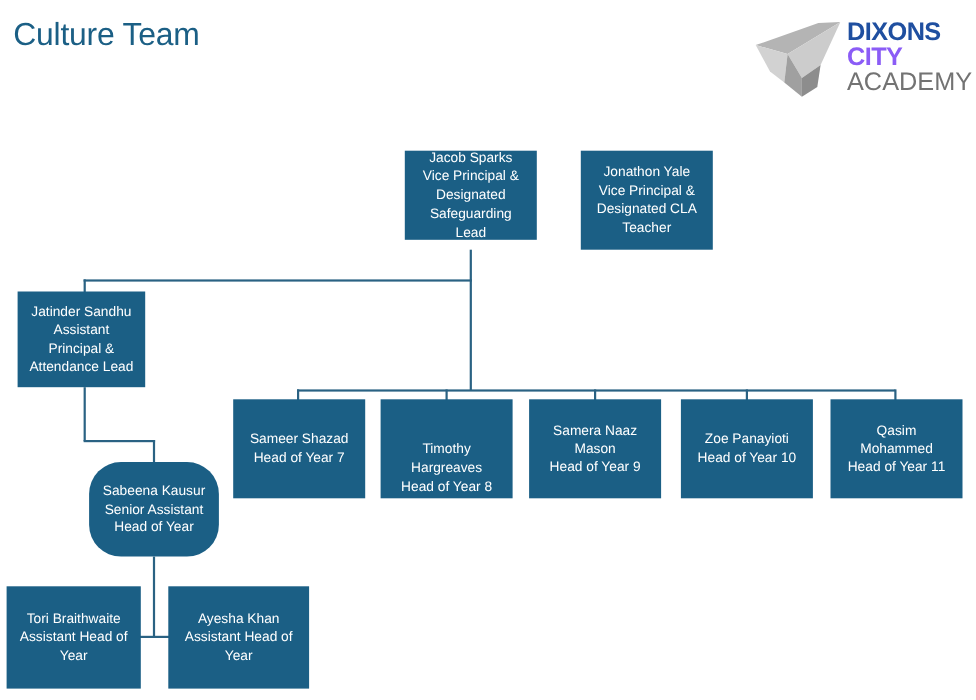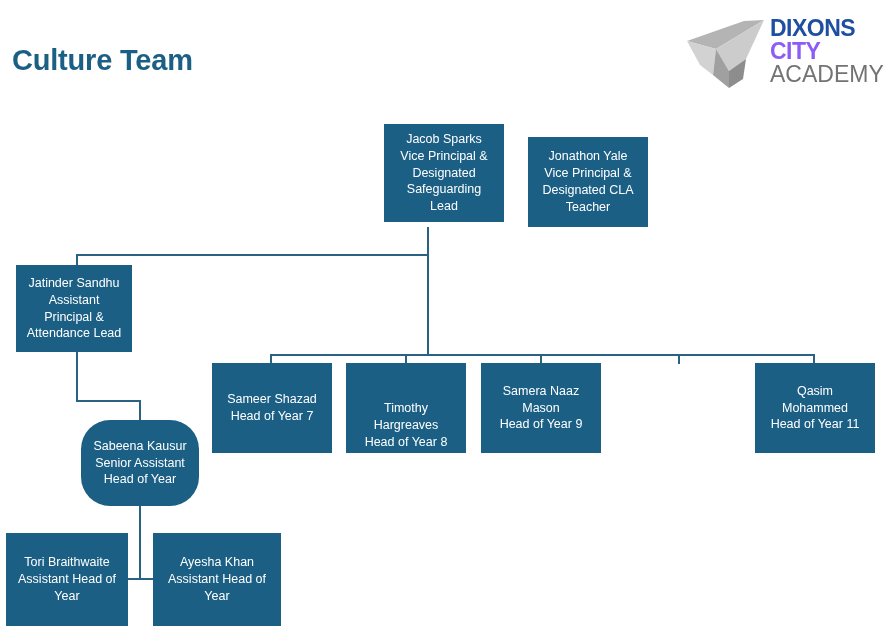--- a/index.html
+++ b/index.html
@@ -19,25 +19,24 @@
     background: #ffffff;
     overflow: hidden;
   }
 
   
   #page-title {
     position: absolute;
     left: 12px;
     top: 16px;
     font-size: 29px;
-    font-weight: bold;
+    font-weight: normal;
     color: #1b5f85;
     letter-spacing: -0.2px;
     white-space: nowrap;
-    margin-top: 28px;
   }
 
   #logo {
     position: absolute;
     left: 686px;
     top: 17px;
     width: 182px;
     height: 74px;
   }
   #logo-mark {
@@ -134,21 +133,21 @@
   <div class="line v" style="left:678px; top:354px; height:10px;"></div>
   <div class="line v" style="left:813px; top:354px; height:10px;"></div>
 
   <div class="line v" style="left:76px; top:352px; height:49px;"></div>
   <div class="line h" style="left:76px; top:400px; width:65px;"></div>
   <div class="line v" style="left:139px; top:400px; height:21px;"></div>
 
   <div class="line v" style="left:139px; top:506px; height:74px;"></div>
   <div class="line h" style="left:121px; top:578px; width:40px;"></div>
 
-  <div class="node" style="left:368px; top:124px; width:120px; height:98px;margin-left:16px;">
+  <div class="node" style="left:368px; top:137px; width:120px; height:81px;">
     <span class="node-text">Jacob Sparks
 Vice Principal &amp;
 Designated
 Safeguarding
 Lead</span>
   </div>
 
   <div class="node" style="left:528px; top:137px; width:120px; height:90px;">
     <span class="node-text">Jonathon Yale
 Vice Principal &amp;
@@ -173,20 +172,24 @@
 Hargreaves
 Head of Year 8</span>
   </div>
 
   <div class="node" style="left:481px; top:363px; width:120px; height:90px;">
     <span class="node-text">Samera Naaz
 Mason
 Head of Year 9</span>
   </div>
 
+  <div class="node" style="left:619px; top:363px; width:120px; height:90px;">
+    <span class="node-text">Zoe Panayioti
+Head of Year 10</span>
+  </div>
 
   <div class="node" style="left:755px; top:363px; width:120px; height:90px;">
     <span class="node-text">Qasim
 Mohammed
 Head of Year 11</span>
   </div>
 
   <div class="node" style="left:81px; top:420px; width:118px; height:86px;border-radius:29px;">
     <span class="node-text">Sabeena Kausur
 Senior Assistant

